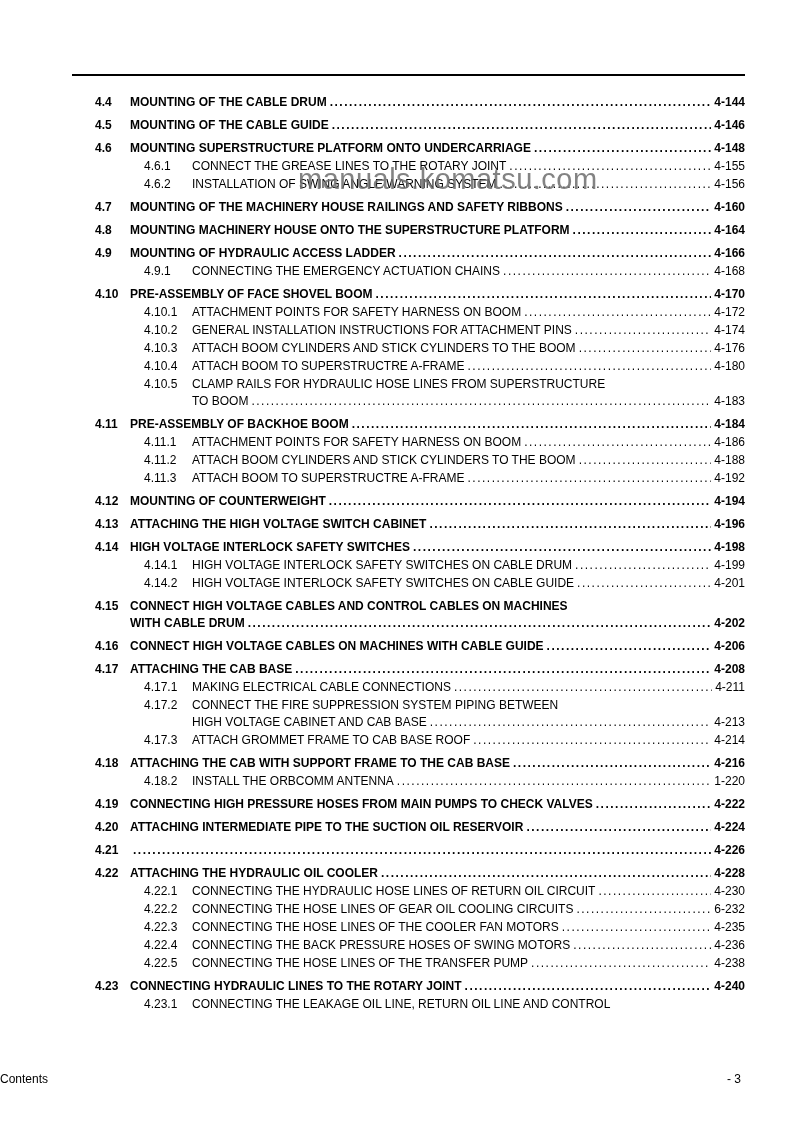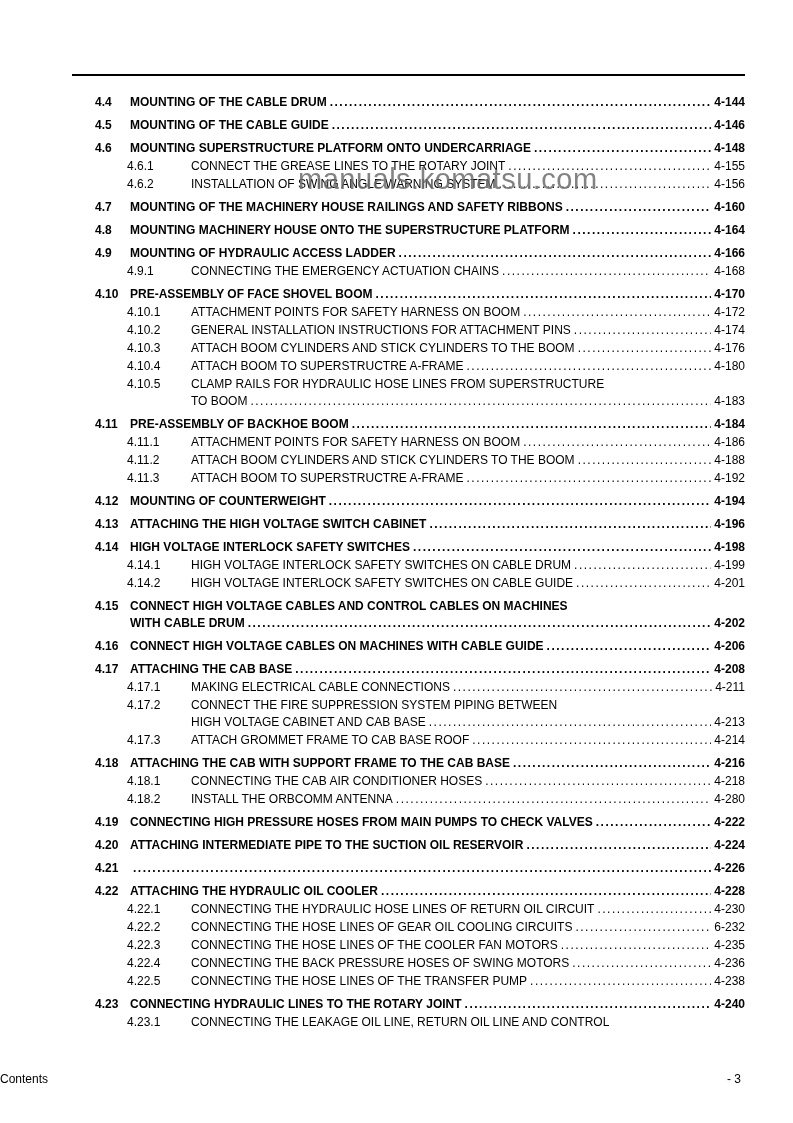--- a/index.html
+++ b/index.html
@@ -37,22 +37,21 @@
     margin-bottom: 1px;
   }
   .toc-row.level-1 {
     font-weight: bold;
     margin-top: 6px;
   }
   .toc-row.level-1:first-child {
     margin-top: 0;
   }
   .toc-row.level-2 {
-    margin-left: 32px;
-    gap: 16px;
+    margin-left: 49px;
   }
   .num {
     flex: 0 0 35px;
     white-space: nowrap;
   }
   .level-2 .num {
     flex: 0 0 48px;
   }
   .content {
     flex: 1;
@@ -425,36 +424,26 @@
     <span class="num">4.18</span>
     <div class="content">
           <div class="line">
             <span class="line-text">ATTACHING THE CAB WITH SUPPORT FRAME TO THE CAB BASE</span>
             <span class="dots"></span>
             <span class="page">4-216</span>
           </div>
         </div>
   </div>
       <div class="toc-row level-2">
-    <span class="num">4.18.1</span>
-    <div class="content">
-          <div class="line">
-            <span class="line-text">CONNECTING THE CAB AIR CONDITIONER HOSES</span>
-            <span class="dots"></span>
-            <span class="page">4-218</span>
-          </div>
-        </div>
-  </div>
-      <div class="toc-row level-2">
     <span class="num">4.18.2</span>
     <div class="content">
           <div class="line">
             <span class="line-text">INSTALL THE ORBCOMM ANTENNA</span>
             <span class="dots"></span>
-            <span class="page">4-280</span>
+            <span class="page">1-220</span>
           </div>
         </div>
   </div>
       <div class="toc-row level-1">
     <span class="num">4.19</span>
     <div class="content">
           <div class="line">
             <span class="line-text">CONNECTING HIGH PRESSURE HOSES FROM MAIN PUMPS TO CHECK VALVES</span>
             <span class="dots"></span>
             <span class="page">4-222</span>

